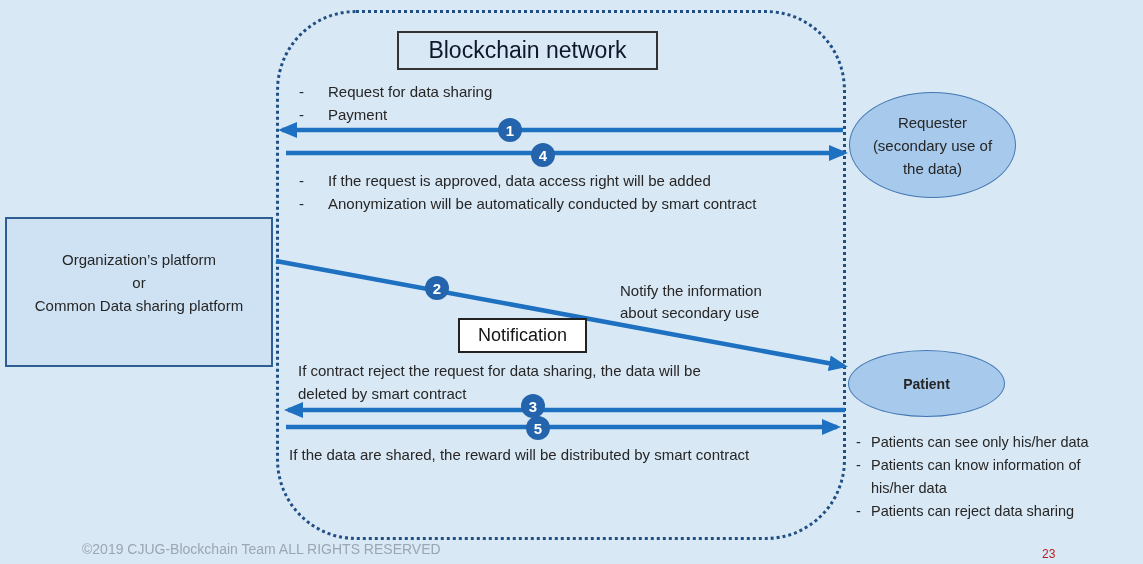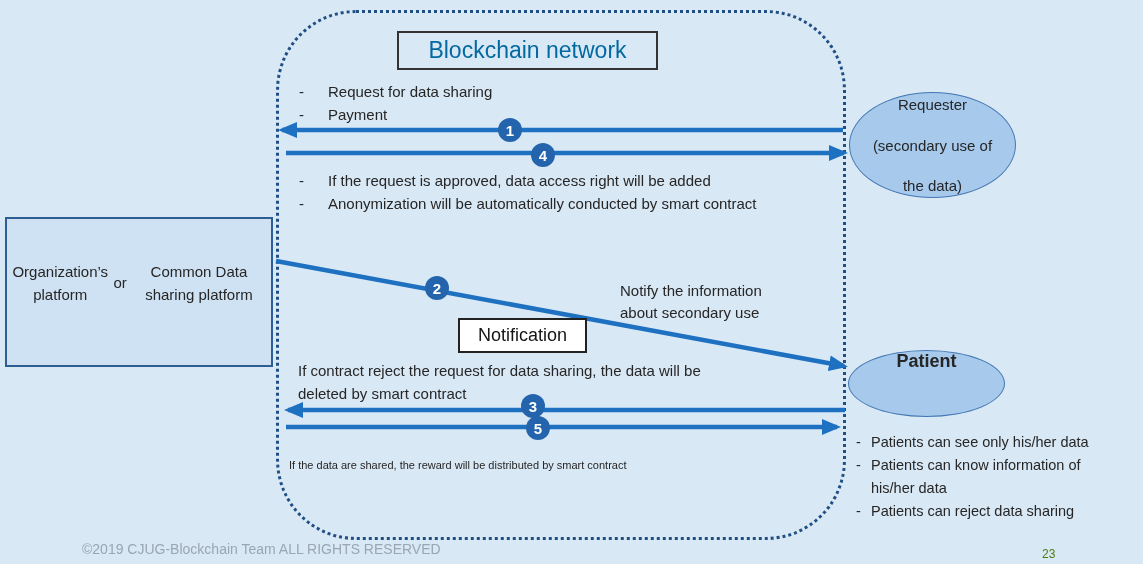--- a/index.html
+++ b/index.html
@@ -19,36 +19,36 @@
     border:3px dotted #204f84;
     border-radius:80px;
     z-index:1;
   }
 
   
   .title-box{
     left:397px;top:31px;width:257px;height:35px;
     border:2px solid #333;
     display:flex;align-items:center;justify-content:center;
-    font-size:23px;color:#0369a1;
+    font-size:23px;color:#0f172a;
     z-index:5;background:transparent;
   }
 
   
   .bullet-row{display:flex;line-height:23px;font-size:15px;}
   .bullet-row .dash{width:29px;flex:0 0 29px;}
 
   .request-bullets{left:299px;top:80px;z-index:5;}
   .approval-bullets{left:299px;top:169px;z-index:5;}
 
   
   .platform-box{
     left:5px;top:217px;width:264px;height:127px;
     background:#cfe2f4;border:2px solid #2d5e93;
-    display:flex;flex-direction:row;align-items:center;justify-content:center;
+    display:flex;flex-direction:column;align-items:center;justify-content:center;
     padding-bottom:19px;box-sizing:content-box;
     font-size:15px;line-height:23px;text-align:center;
     z-index:2;
   }
 
   
   .arrows{left:0;top:0;z-index:3;pointer-events:none;}
 
   
   .badge{
@@ -68,39 +68,39 @@
   .notification-box{
     left:458px;top:287px;width:125px;height:31px;
     background:#fff;border:2px solid #222;
     display:flex;align-items:center;justify-content:center;
     font-size:18px;color:#141414;z-index:4;margin-top:31px;
   }
   .notify-note{left:620px;top:280px;font-size:15px;line-height:22px;z-index:5;}
 
   
   .reject-note{left:298px;top:359px;font-size:15px;line-height:23px;z-index:5;}
-  .reward-note{left:289px;top:454px;font-size:11px;line-height:23px;z-index:5;white-space:nowrap;}
+  .reward-note{left:289px;top:443px;font-size:15px;line-height:23px;z-index:5;white-space:nowrap;}
 
   
   .ellipse{
     border-radius:50%;
     background:#a6c9ec;border:1.5px solid #4377b3;
-    display:flex;flex-direction:column;align-items:center;justify-content:space-between;
+    display:flex;flex-direction:column;align-items:center;justify-content:center;
     text-align:center;z-index:2;
   }
   .requester-ellipse{left:849px;top:92px;width:165px;height:104px;font-size:15px;line-height:23px;}
-  .patient-ellipse{left:848px;top:350px;width:155px;height:65px;font-size:18px;font-weight:bold;}
+  .patient-ellipse{left:848px;top:350px;width:155px;height:65px;font-size:14px;font-weight:bold;}
 
   
   .patient-bullets{left:856px;top:431px;width:272px;z-index:5;}
   .patient-bullets .bullet-row .dash{width:15px;flex:0 0 15px;}
   .patient-bullets .bullet-row{font-size:14.5px;}
 
   .footer{left:82px;top:541px;font-size:14px;color:#9aa6b2;z-index:5;}
-  .page-number{left:1042px;top:547px;font-size:12px;color:#4d7c0f;z-index:5;}
+  .page-number{left:1042px;top:547px;font-size:12px;color:#b91c1c;z-index:5;}
 </style>
 </head>
 <body>
 
 <div class="slide">
 
   <div class="abs dotted-box"></div>
 
   <div class="abs title-box">
     <span>Blockchain network</span>

